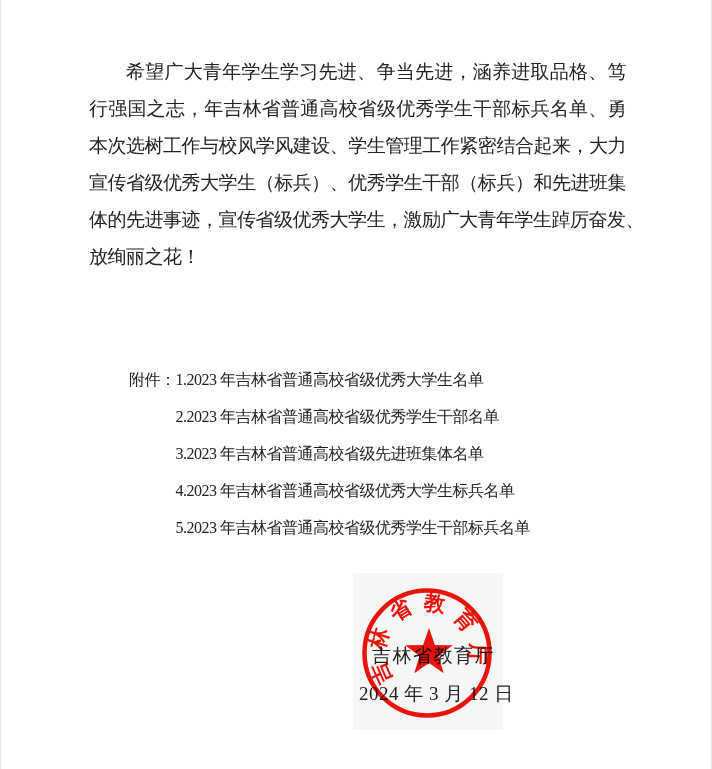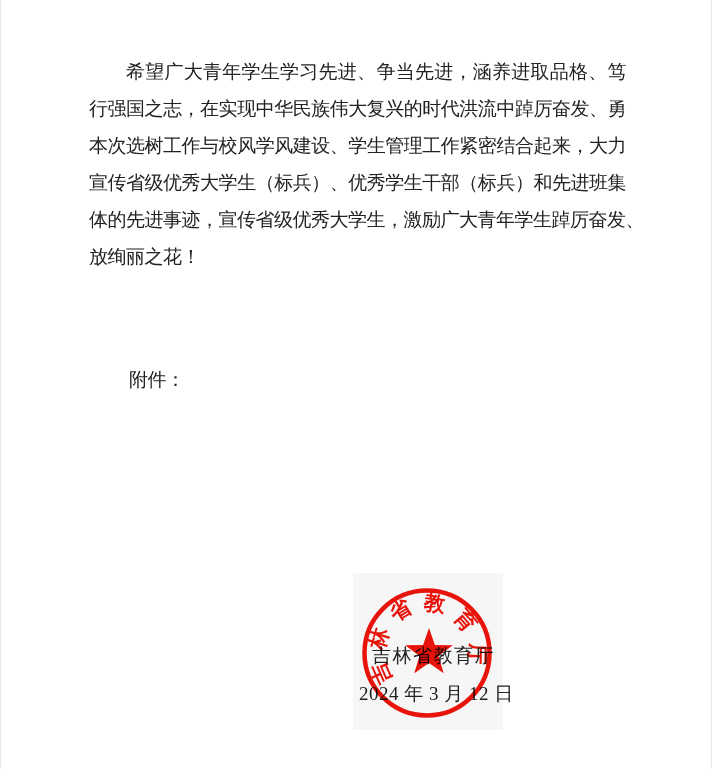--- a/index.html
+++ b/index.html
@@ -31,21 +31,21 @@
     white-space: nowrap;
   }
   .line.indent { padding-left: 37px; }
   .line.last { text-align-last: left; }
   .attachments {
     position: absolute;
     left: 128px;
     top: 361px;
     display: flex;
     align-items: flex-start;
-    font-size: 19px;
+    font-size: 16px;
     line-height: 37px;
     letter-spacing: -0.5px;
   }
   .att-label { white-space: nowrap; }
   .att-items { display: block; }
   .att-item { white-space: nowrap; }
   .sig-issuer {
     position: absolute;
     left: 371px;
     top: 642px;
@@ -77,29 +77,36 @@
     dominant-baseline: central;
   }
 </style>
 </head>
 <body>
 
 <div class="page">
 
   <div class="body-text">
     <div class="line indent">希望广大青年学生学习先进、争当先进，涵养进取品格、笃</div>
-    <div class="line">行强国之志，在实现中华民族伟大复兴的时代洪流中踔厉奋发、勇</div>
+    <div class="line">行强国之志，年吉林省普通高校省级优秀学生干部标兵名单、勇</div>
     <div class="line">本次选树工作与校风学风建设、学生管理工作紧密结合起来，大力</div>
     <div class="line">宣传省级优秀大学生（标兵）、优秀学生干部（标兵）和先进班集</div>
     <div class="line">体的先进事迹，宣传省级优秀大学生，激励广大青年学生踔厉奋发、</div>
     <div class="line last">放绚丽之花！</div>
   </div>
 
   <div class="attachments">
     <span class="att-label">附件：</span>
+    <div class="att-items">
+      <div class="att-item">1.2023 年吉林省普通高校省级优秀大学生名单</div>
+      <div class="att-item">2.2023 年吉林省普通高校省级优秀学生干部名单</div>
+      <div class="att-item">3.2023 年吉林省普通高校省级先进班集体名单</div>
+      <div class="att-item">4.2023 年吉林省普通高校省级优秀大学生标兵名单</div>
+      <div class="att-item">5.2023 年吉林省普通高校省级优秀学生干部标兵名单</div>
+    </div>
   </div>
 
   <div class="sig-issuer">吉林省教育厅</div>
   <div class="sig-date">2024 年 3 月 12 日</div>
 
   <svg class="seal" width="170" height="170" viewBox="0 0 170 170" xmlns="http://www.w3.org/2000/svg">
     <rect x="6" y="0" width="150" height="157" fill="#f6f6f6"></rect>
     <circle cx="80" cy="80" r="62.5" fill="none" stroke-width="4.5" stroke="#e8130b"></circle>
     <polygon points="82,55 87.9,71.9 105.8,72.3 91.5,83.1 96.7,100.2 82,90 67.3,100.2 72.5,83.1 58.2,72.3 76.1,71.9" fill="#e8130b"></polygon>
     <text x="34.3" y="100.3" transform="rotate(-114 34.3 100.3)" fill="#e8130b">吉</text>

